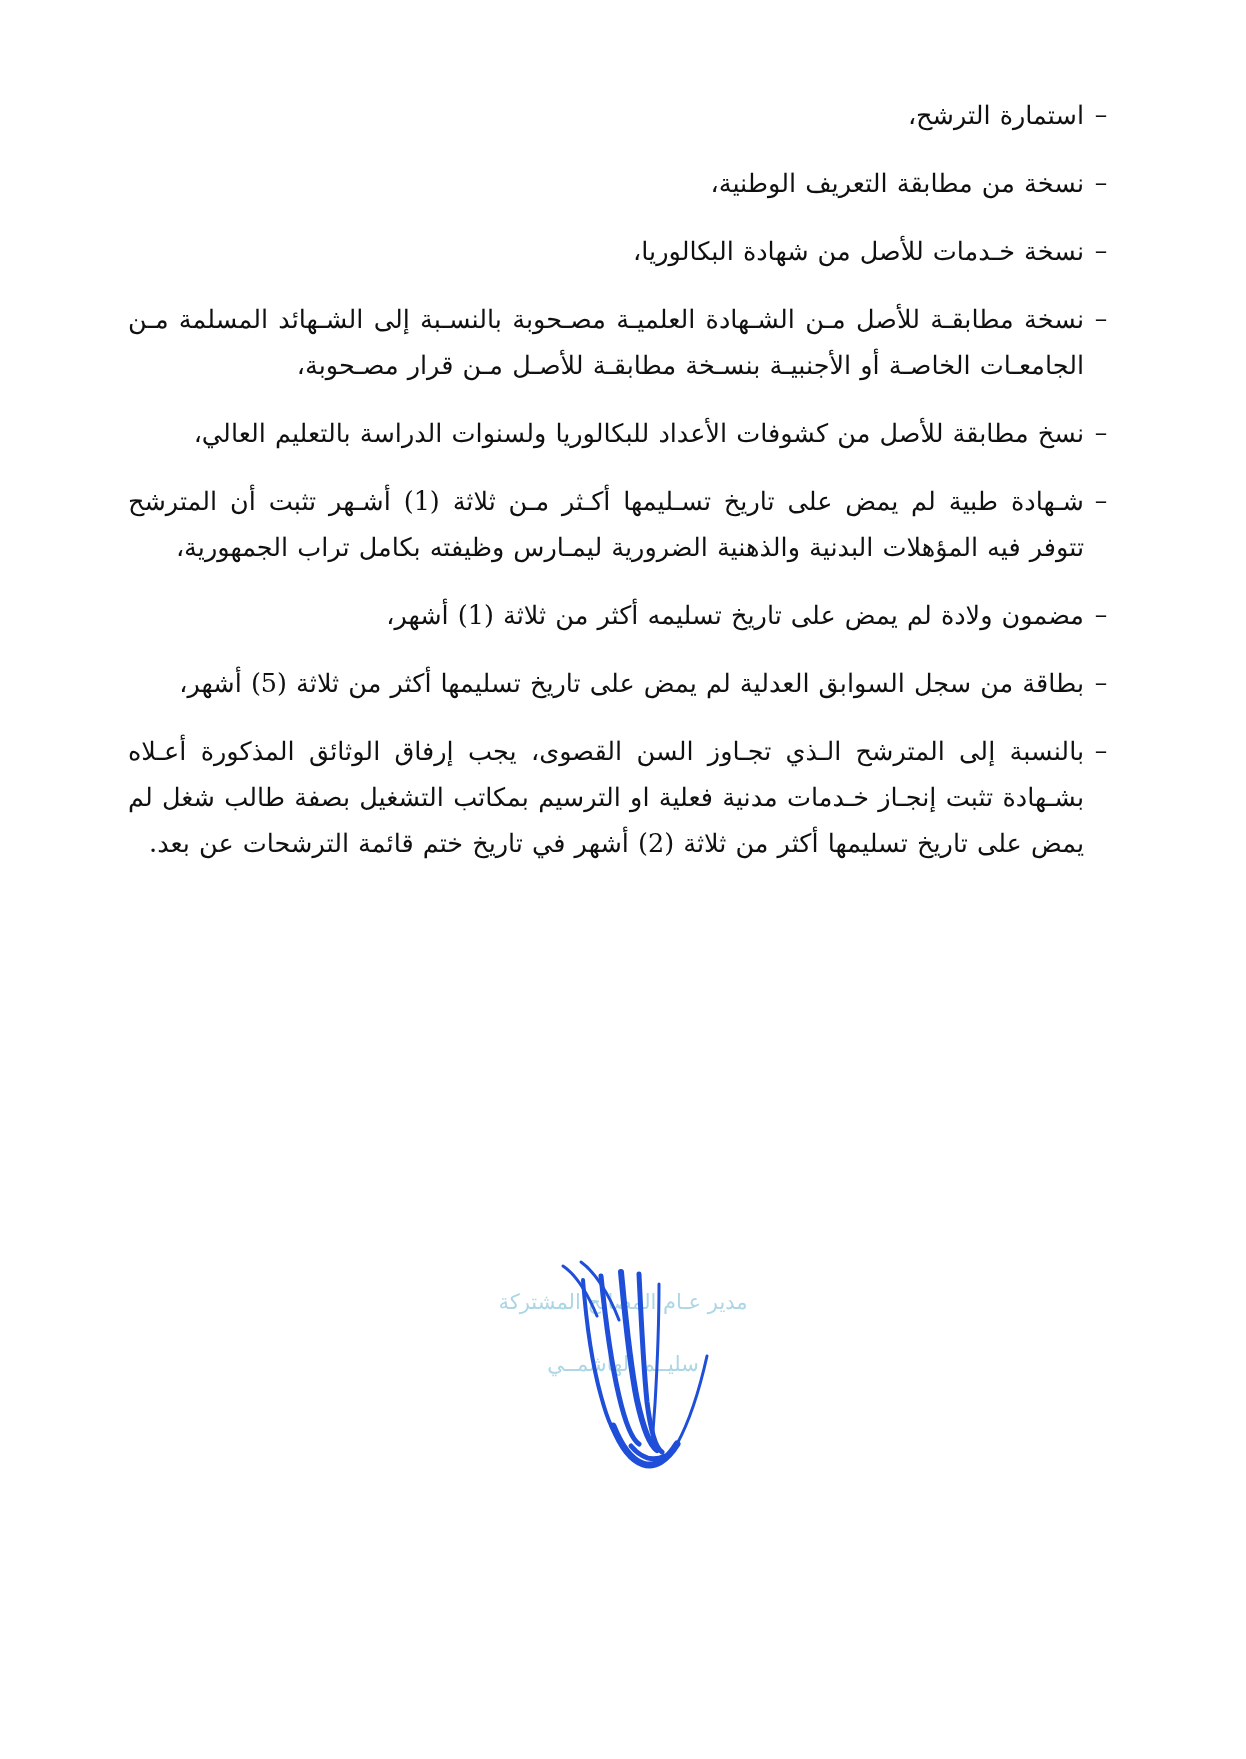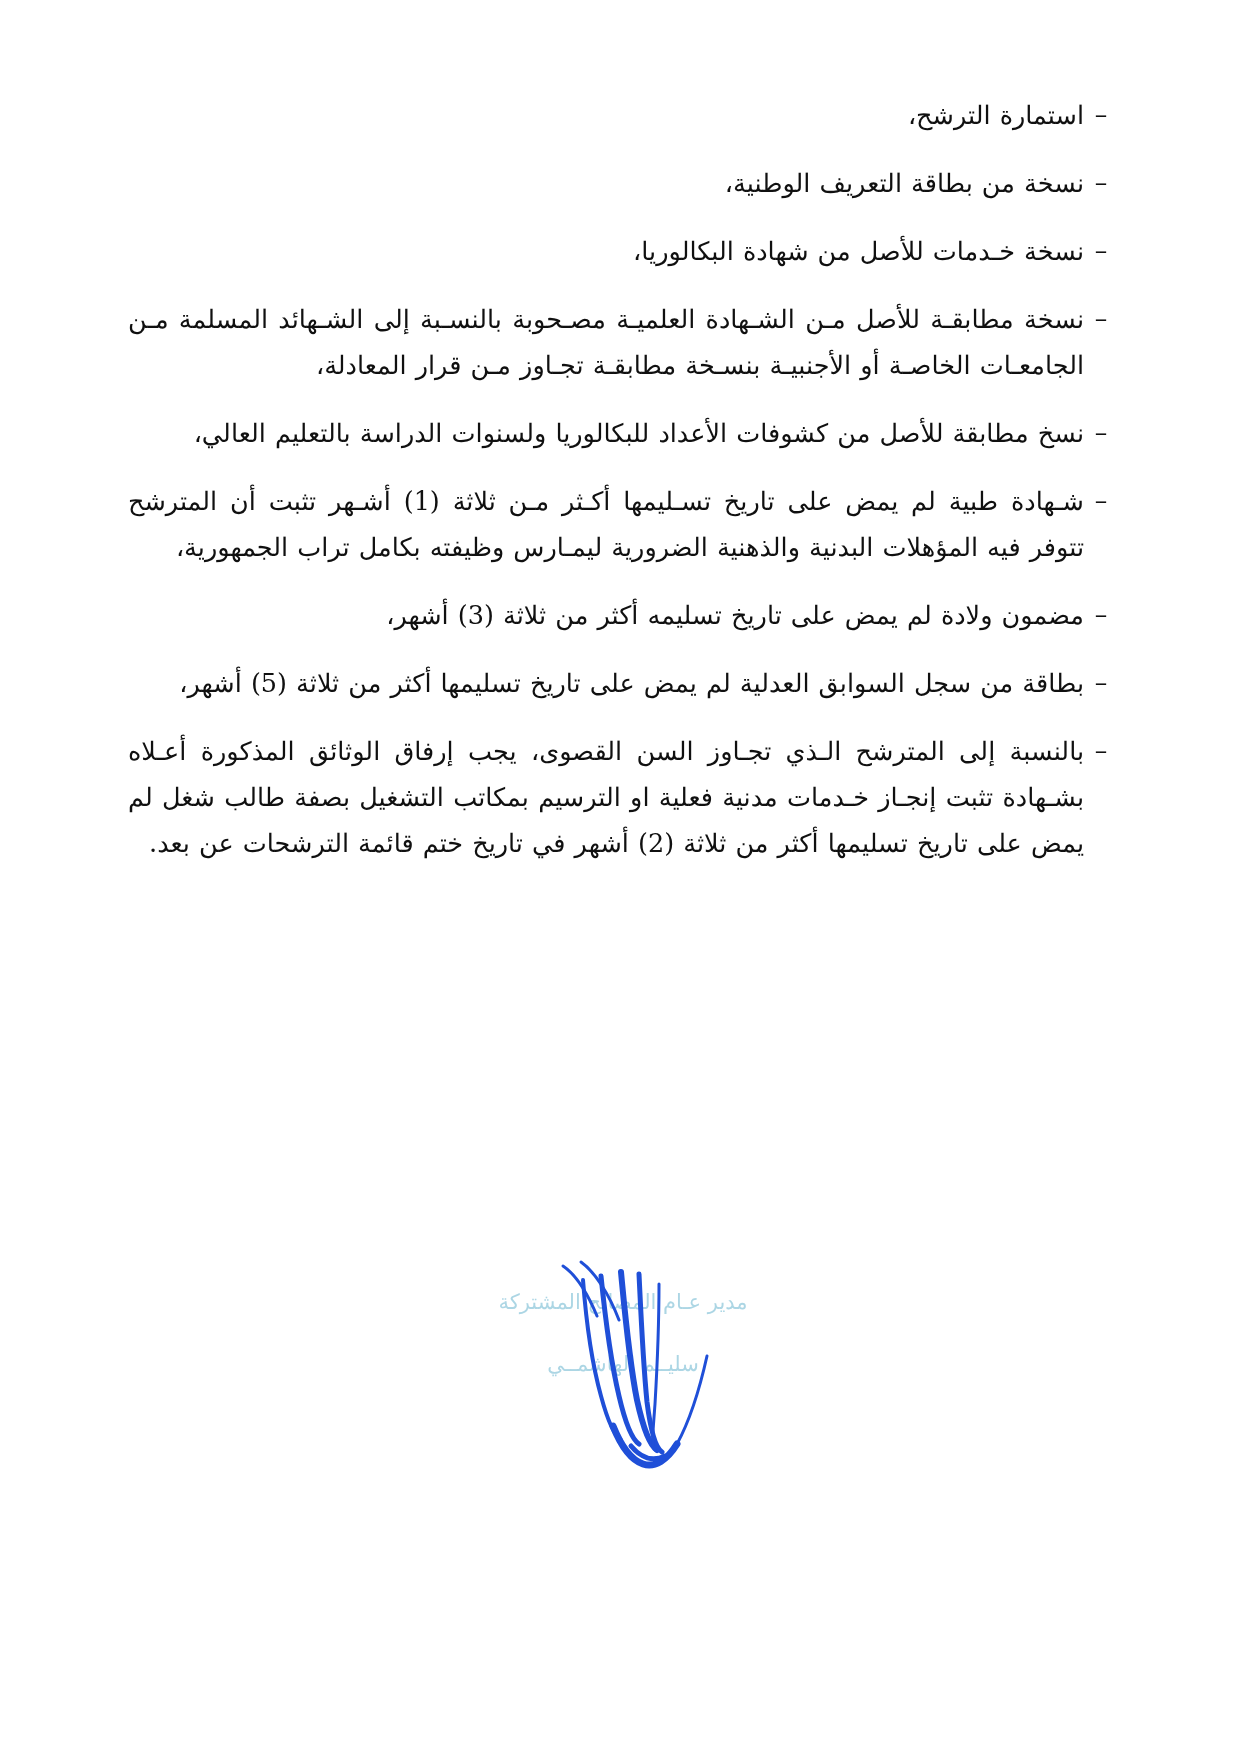--- a/index.html
+++ b/index.html
@@ -103,46 +103,46 @@
   <div class="doc-body">
     <ul class="items">
 
       <li class="item short">
         <span class="dash">–</span>
         <span class="txt">استمارة الترشح،</span>
       </li>
 
       <li class="item short">
         <span class="dash">–</span>
-        <span class="txt">نسخة من بطاقة التعريف الوطنية،</span>
+        <span class="txt">نسخة من مطابقة التعريف الوطنية،</span>
       </li>
 
       <li class="item short">
         <span class="dash">–</span>
         <span class="txt">نسخة خـدمات للأصل من شهادة البكالوريا،</span>
       </li>
 
       <li class="item">
         <span class="dash">–</span>
-        <span class="txt">نسخة مطابقـة للأصل مـن الشـهادة العلميـة مصـحوبة بالنسـبة إلى الشـهائد المسلمة مـن الجامعـات الخاصـة أو الأجنبيـة بنسـخة مطابقـة تجـاوز مـن قرار المعادلة،</span>
+        <span class="txt">نسخة مطابقـة للأصل مـن الشـهادة العلميـة مصـحوبة بالنسـبة إلى الشـهائد المسلمة مـن الجامعـات الخاصـة أو الأجنبيـة بنسـخة مطابقـة للأصـل مـن قرار مصـحوبة،</span>
       </li>
 
       <li class="item">
         <span class="dash">–</span>
         <span class="txt">نسخ مطابقة للأصل من كشوفات الأعداد للبكالوريا ولسنوات الدراسة بالتعليم العالي،</span>
       </li>
 
       <li class="item">
         <span class="dash">–</span>
         <span class="txt">شـهادة طبية لم يمض على تاريخ تسـليمها أكـثر مـن ثلاثة (1) أشـهر تثبت أن المترشح تتوفر فيه المؤهلات البدنية والذهنية الضرورية ليمـارس وظيفته بكامل تراب الجمهورية،</span>
       </li>
 
       <li class="item short">
         <span class="dash">–</span>
-        <span class="txt">مضمون ولادة لم يمض على تاريخ تسليمه أكثر من ثلاثة (3) أشهر،</span>
+        <span class="txt">مضمون ولادة لم يمض على تاريخ تسليمه أكثر من ثلاثة (1) أشهر،</span>
       </li>
 
       <li class="item">
         <span class="dash">–</span>
         <span class="txt">بطاقة من سجل السوابق العدلية لم يمض على تاريخ تسليمها أكثر من ثلاثة (5) أشهر،</span>
       </li>
 
       <li class="item">
         <span class="dash">–</span>
         <span class="txt">بالنسبة إلى المترشح الـذي تجـاوز السن القصوى، يجب إرفاق الوثائق المذكورة أعـلاه بشـهادة تثبت إنجـاز خـدمات مدنية فعلية او الترسيم بمكاتب التشغيل بصفة طالب شغل لم يمض على تاريخ تسليمها أكثر من ثلاثة (2) أشهر في تاريخ ختم قائمة الترشحات عن بعد.</span>

